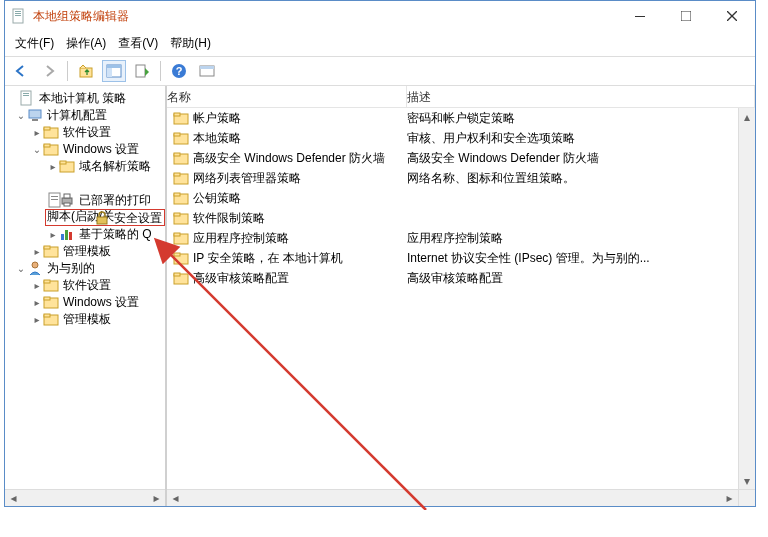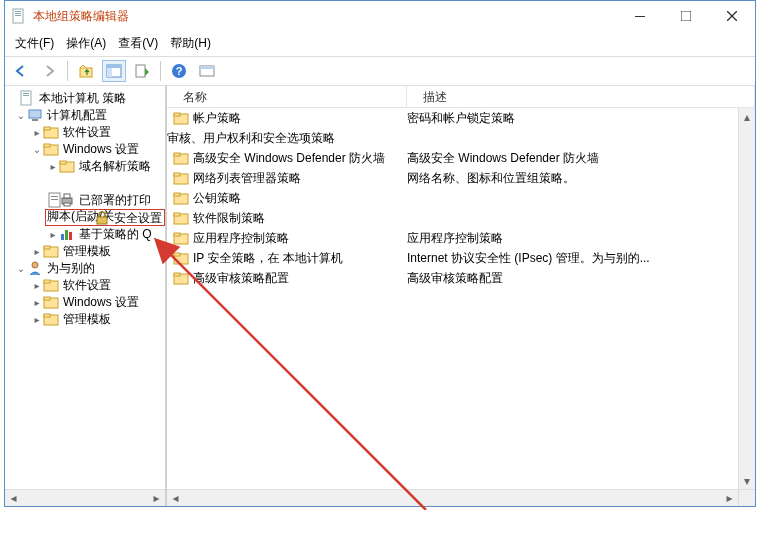--- a/index.html
+++ b/index.html
@@ -93,21 +93,21 @@
     min-width: 0;
     overflow: hidden;
     position: relative;
   }
   .list-header {
     display: flex;
     height: 22px;
     border-bottom: 1px solid #e5e5e5;
   }
   .list-header .col {
-    padding: 3px 16px;
+    padding: 3px 0;
     border-right: 1px solid #e5e5e5;
     color: #333;
   }
   .col-name { width: 240px; flex-shrink: 0; }
   .col-desc { flex: 1; }
   .list-body { flex:1; overflow: auto; }
   .row {
     display: flex; align-items: center; height: 20px;
   }
   .row .cell-name { width:240px; display:flex; align-items:center; padding-left:6px; flex-shrink:0;}
@@ -394,20 +394,29 @@
                 <svg width="16" height="16">
                   <rect x="1" y="4" width="14" height="10" fill="#ffe39b" stroke="#caa02b"></rect>
                   <rect x="1" y="3" width="6" height="3" fill="#ffe39b" stroke="#caa02b"></rect>
                 </svg>
               </span>
               <span>帐户策略</span>
             </div>
             <div class="cell-desc">密码和帐户锁定策略</div>
           </div>
           <div class="row">
+            <div class="cell-name">
+              <span class="f-icon">
+                <svg width="16" height="16">
+                  <rect x="1" y="4" width="14" height="10" fill="#ffe39b" stroke="#caa02b"></rect>
+                  <rect x="1" y="3" width="6" height="3" fill="#ffe39b" stroke="#caa02b"></rect>
+                </svg>
+              </span>
+              <span>本地策略</span>
+            </div>
             <div class="cell-desc">审核、用户权利和安全选项策略</div>
           </div>
           <div class="row">
             <div class="cell-name">
               <span class="f-icon">
                 <svg width="16" height="16">
                   <rect x="1" y="4" width="14" height="10" fill="#ffe39b" stroke="#caa02b"></rect>
                   <rect x="1" y="3" width="6" height="3" fill="#ffe39b" stroke="#caa02b"></rect>
                 </svg>
               </span>

